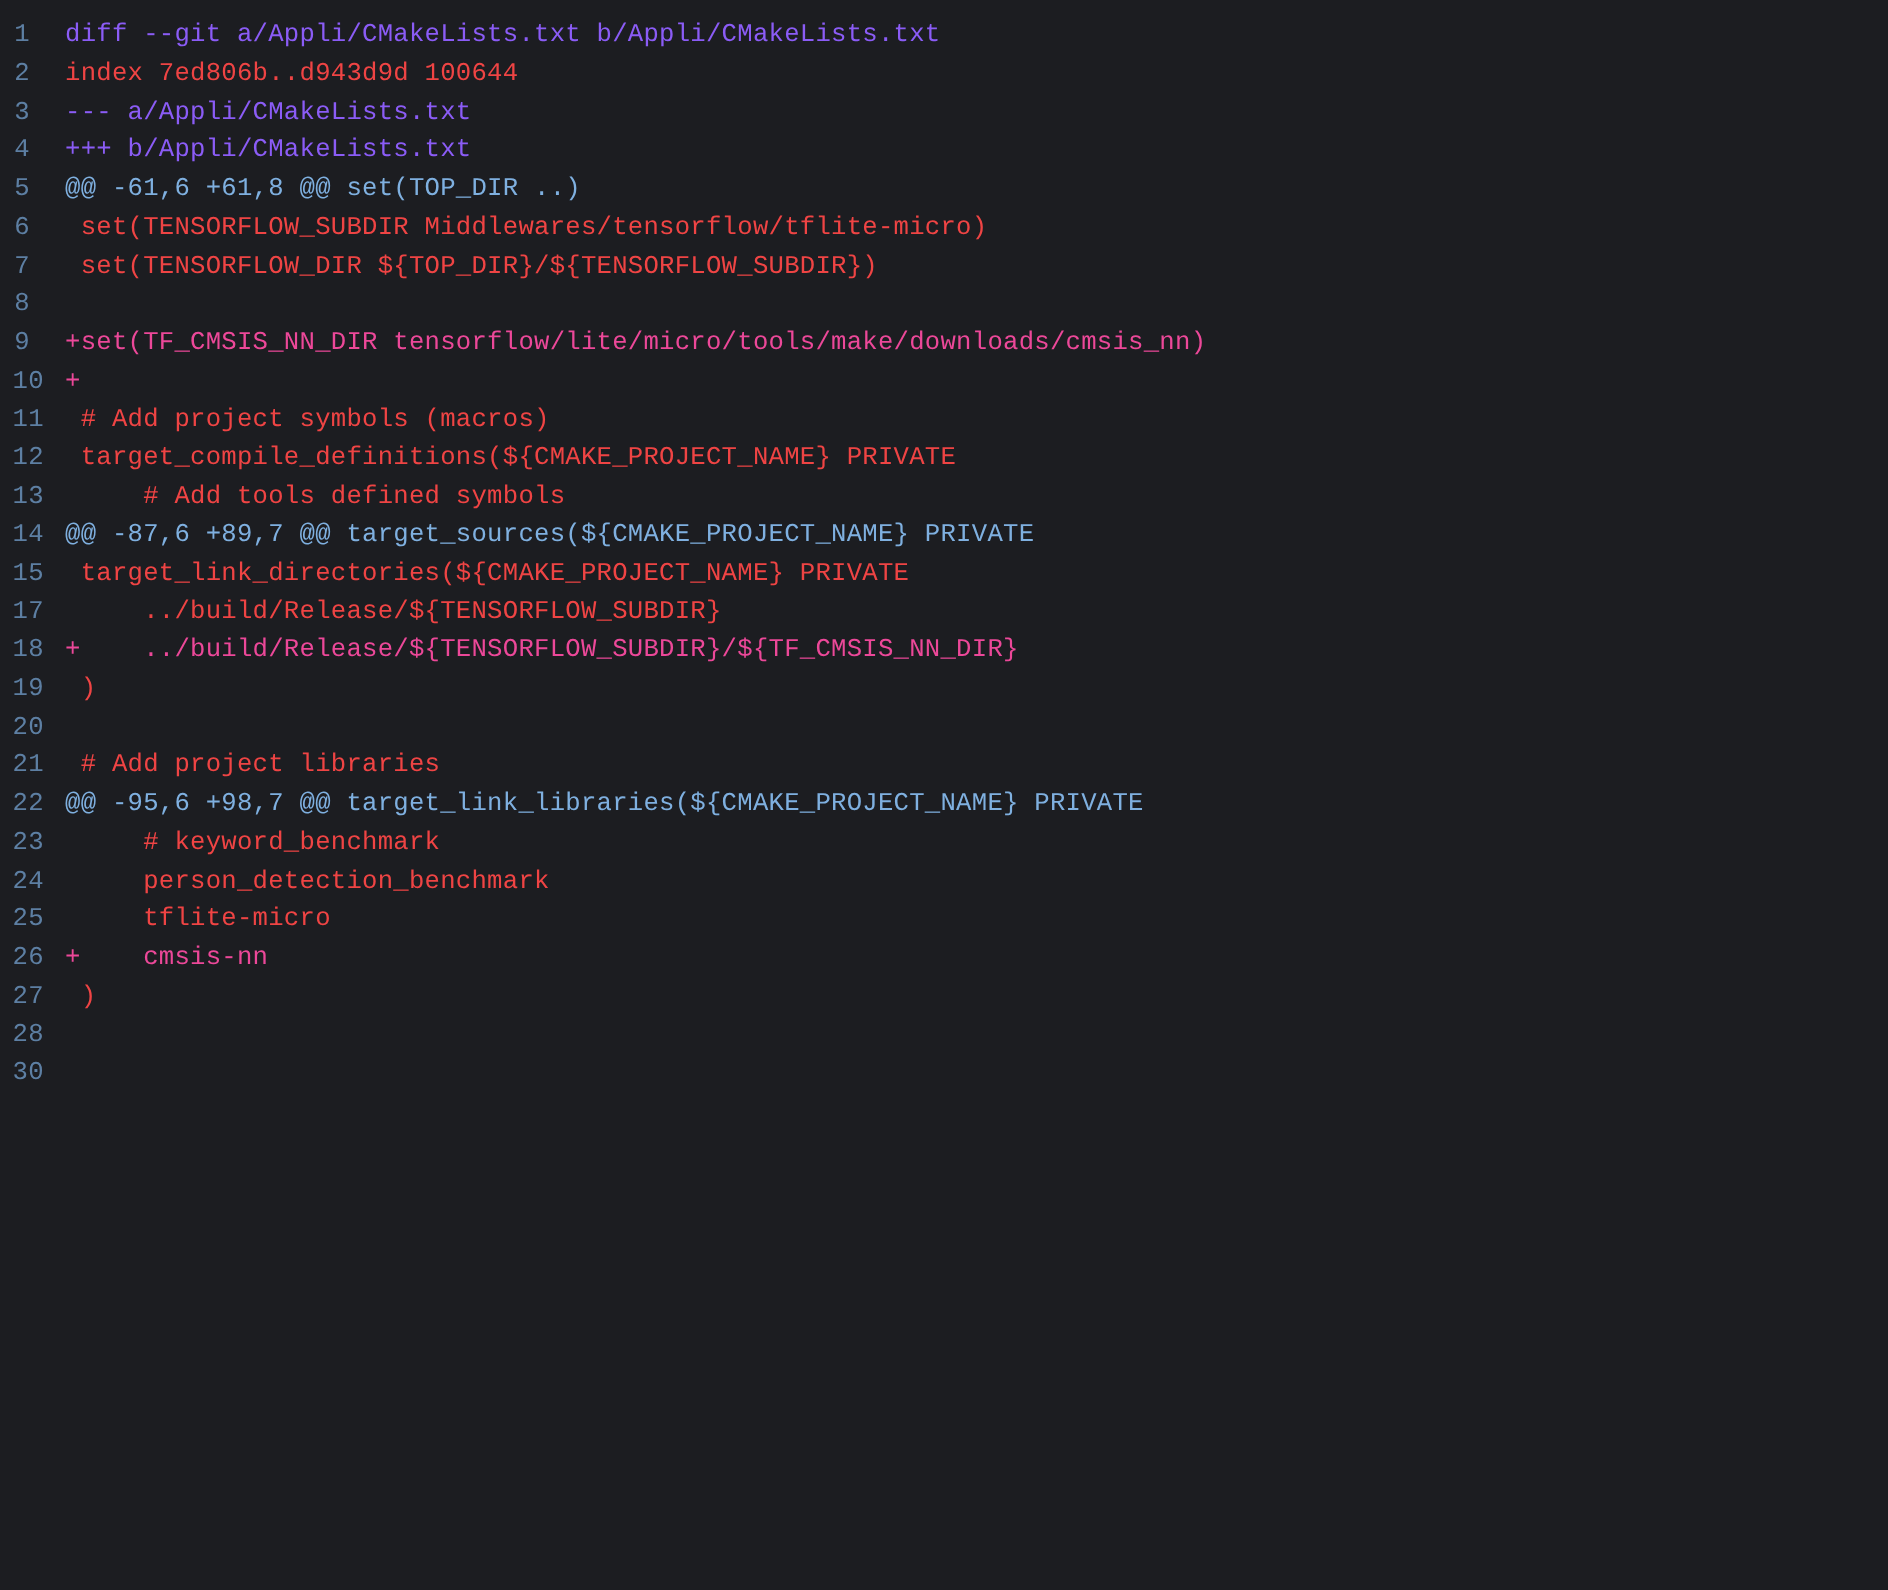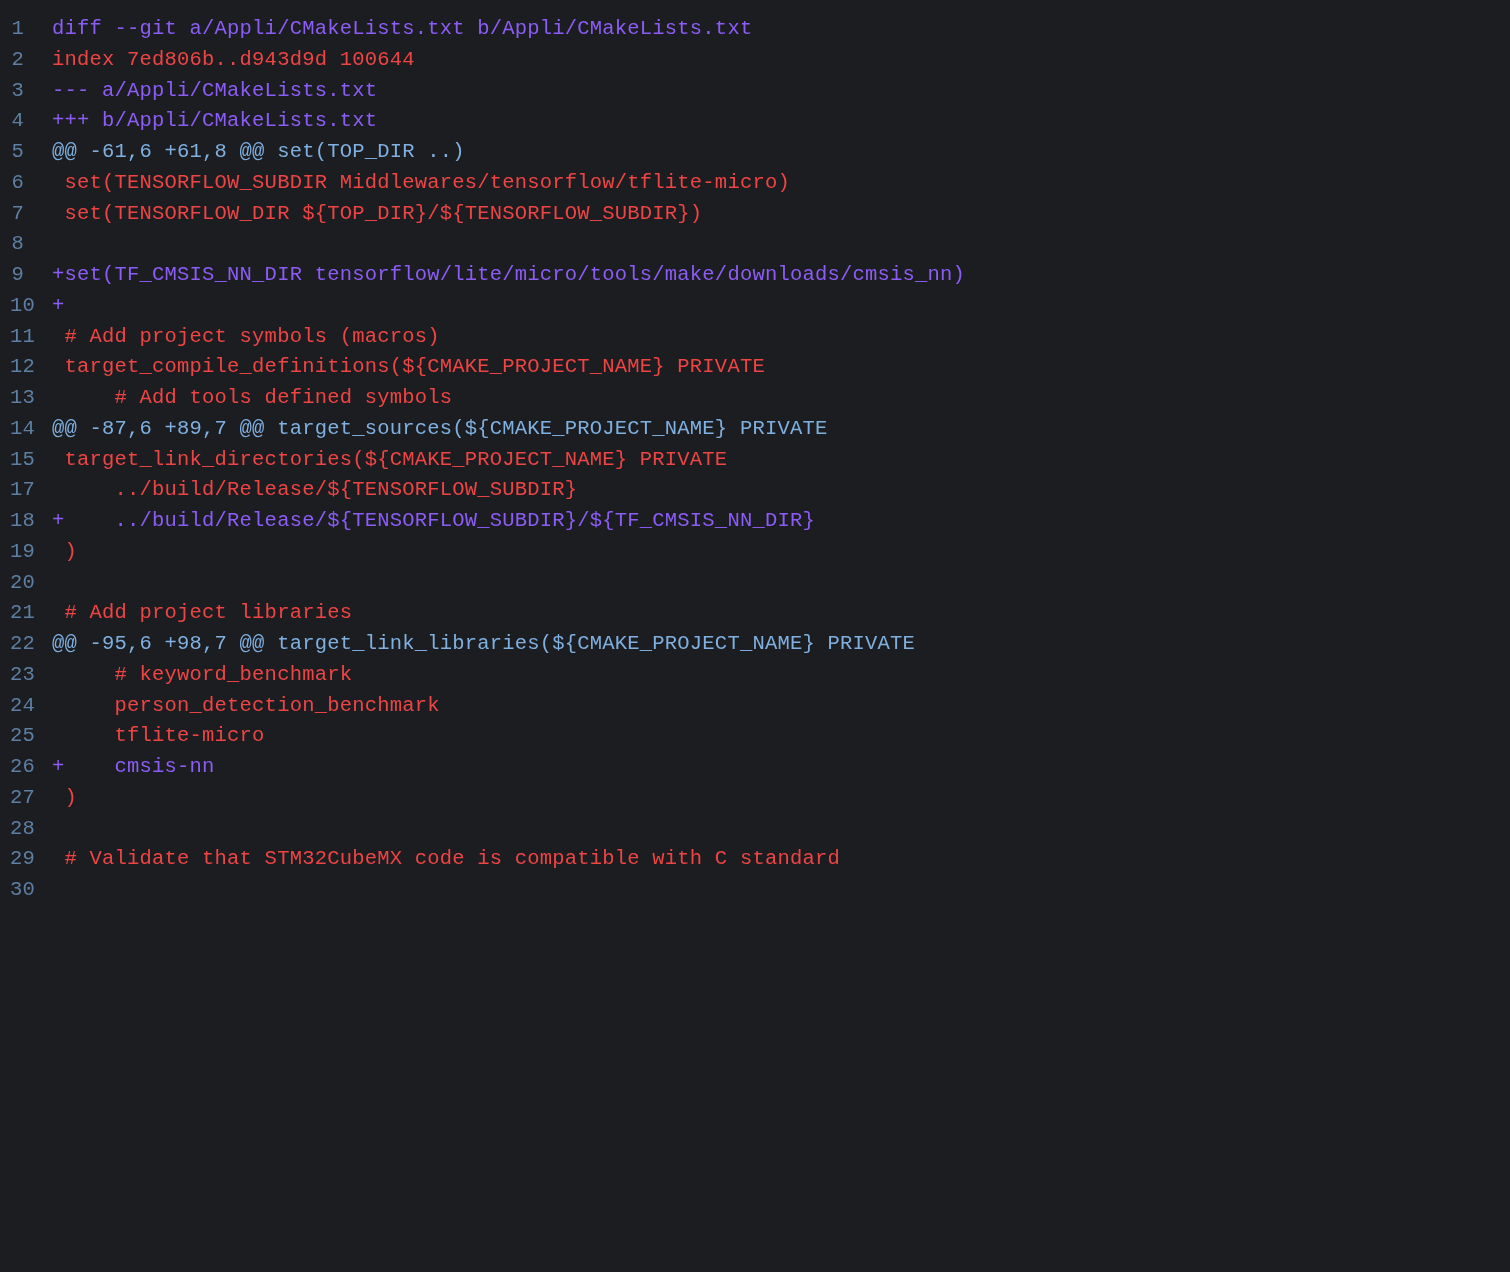--- a/index.html
+++ b/index.html
@@ -44,21 +44,21 @@
     
     .diff-header {
       color: #8b5cf6;
     }
     
     .diff-hunk {
       color: #7fb0e0;
     }
     
     .diff-add {
-      color: #8b5cf6;
+      color: #ec4899;
     }
     
     .diff-context {
       color: #ef4444;
     }
   </style>
 </head>
 <body>
 
 <div class="code-container">
@@ -164,20 +164,16 @@
   </div>
   <div class="line">
     <span class="line-number">27</span>
     <span class="line-content diff-context"> )</span>
   </div>
   <div class="line">
     <span class="line-number">28</span>
     <span class="line-content diff-context"> </span>
   </div>
   <div class="line">
-    <span class="line-number">29</span>
-    <span class="line-content diff-context"> # Validate that STM32CubeMX code is compatible with C standard</span>
-  </div>
-  <div class="line">
     <span class="line-number">30</span>
     <span class="line-content diff-context"></span>
   </div>
 </div>
 
 </body></html>

